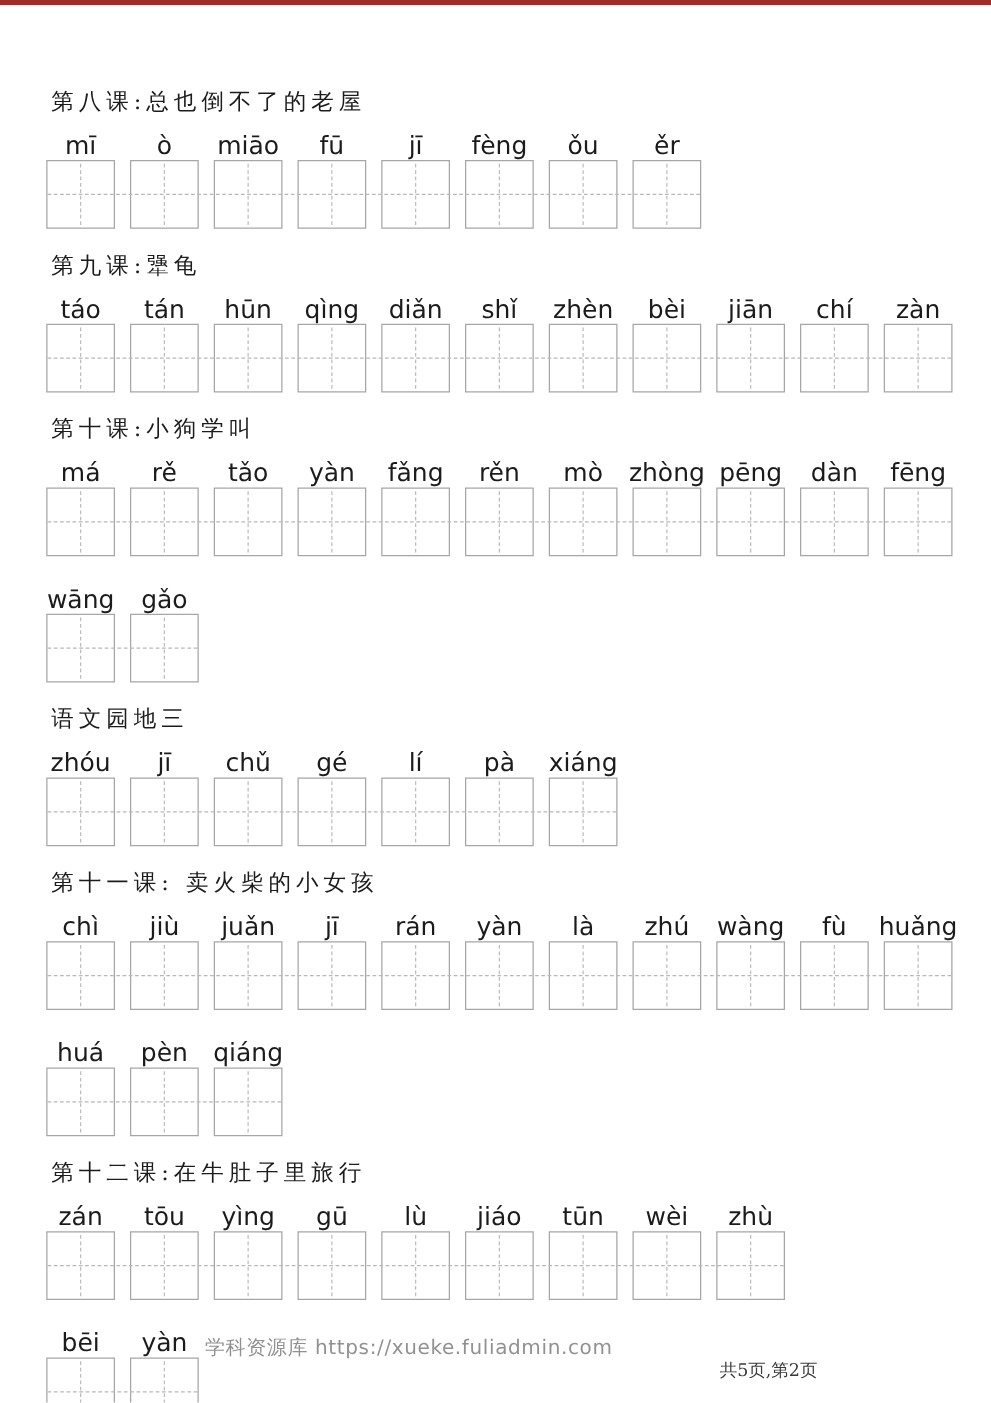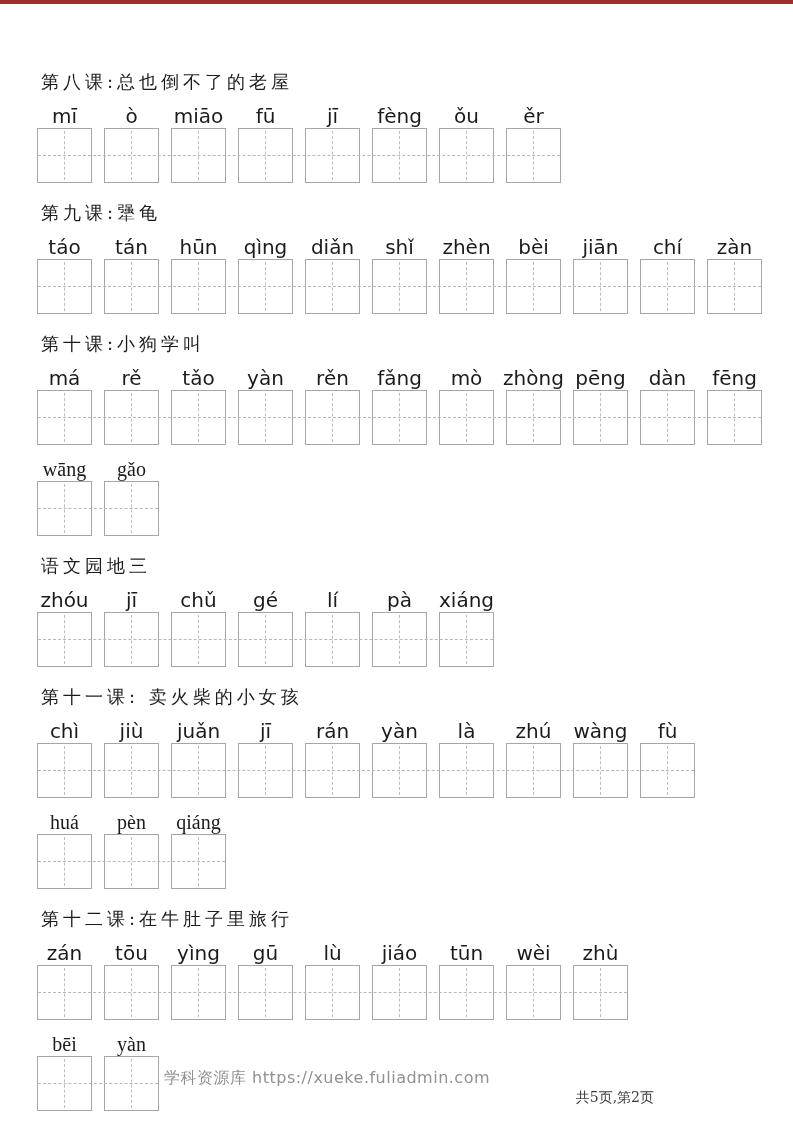--- a/index.html
+++ b/index.html
@@ -28,21 +28,21 @@
     white-space: nowrap;
   }
   .content > .section-title:first-child { margin-top: 0; }
   .pinrow {
     display: flex;
     width: max-content;
     gap: 12px;
     margin-top: 10px;
     position: relative;
   }
-  .pinrow.cont { margin-top: 10px; font-family: Liberation Serif, serif; }
+  .pinrow.cont { margin-top: 20px; }
   
   .pinrow::after {
     content: "";
     position: absolute; left: 1px; right: 1px; top: 53px;
     border-top: 1px dashed #b8b8b8;
   }
   .unit { width: 55px; }
   .py {
     height: 26px;
     display: flex; align-items: flex-end; justify-content: center;
@@ -182,28 +182,28 @@
       </div>
       <div class="unit">
         <div class="py">tǎo</div>
         <div class="box"></div>
       </div>
       <div class="unit">
         <div class="py">yàn</div>
         <div class="box"></div>
       </div>
       <div class="unit">
+        <div class="py">fǎng</div>
+        <div class="box"></div>
+      </div>
+      <div class="unit">
         <div class="py">rěn</div>
         <div class="box"></div>
       </div>
       <div class="unit">
-        <div class="py">fǎng</div>
-        <div class="box"></div>
-      </div>
-      <div class="unit">
         <div class="py">mò</div>
         <div class="box"></div>
       </div>
       <div class="unit">
         <div class="py">zhòng</div>
         <div class="box"></div>
       </div>
       <div class="unit">
         <div class="py">pēng</div>
         <div class="box"></div>
@@ -291,20 +291,24 @@
       <div class="unit">
         <div class="py">zhú</div>
         <div class="box"></div>
       </div>
       <div class="unit">
         <div class="py">wàng</div>
         <div class="box"></div>
       </div>
       <div class="unit">
         <div class="py">fù</div>
+        <div class="box"></div>
+      </div>
+      <div class="unit">
+        <div class="py">huǎng</div>
         <div class="box"></div>
       </div>
     </div>
     <div class="pinrow cont">
       <div class="unit">
         <div class="py">huá</div>
         <div class="box"></div>
       </div>
       <div class="unit">
         <div class="py">pèn</div>

